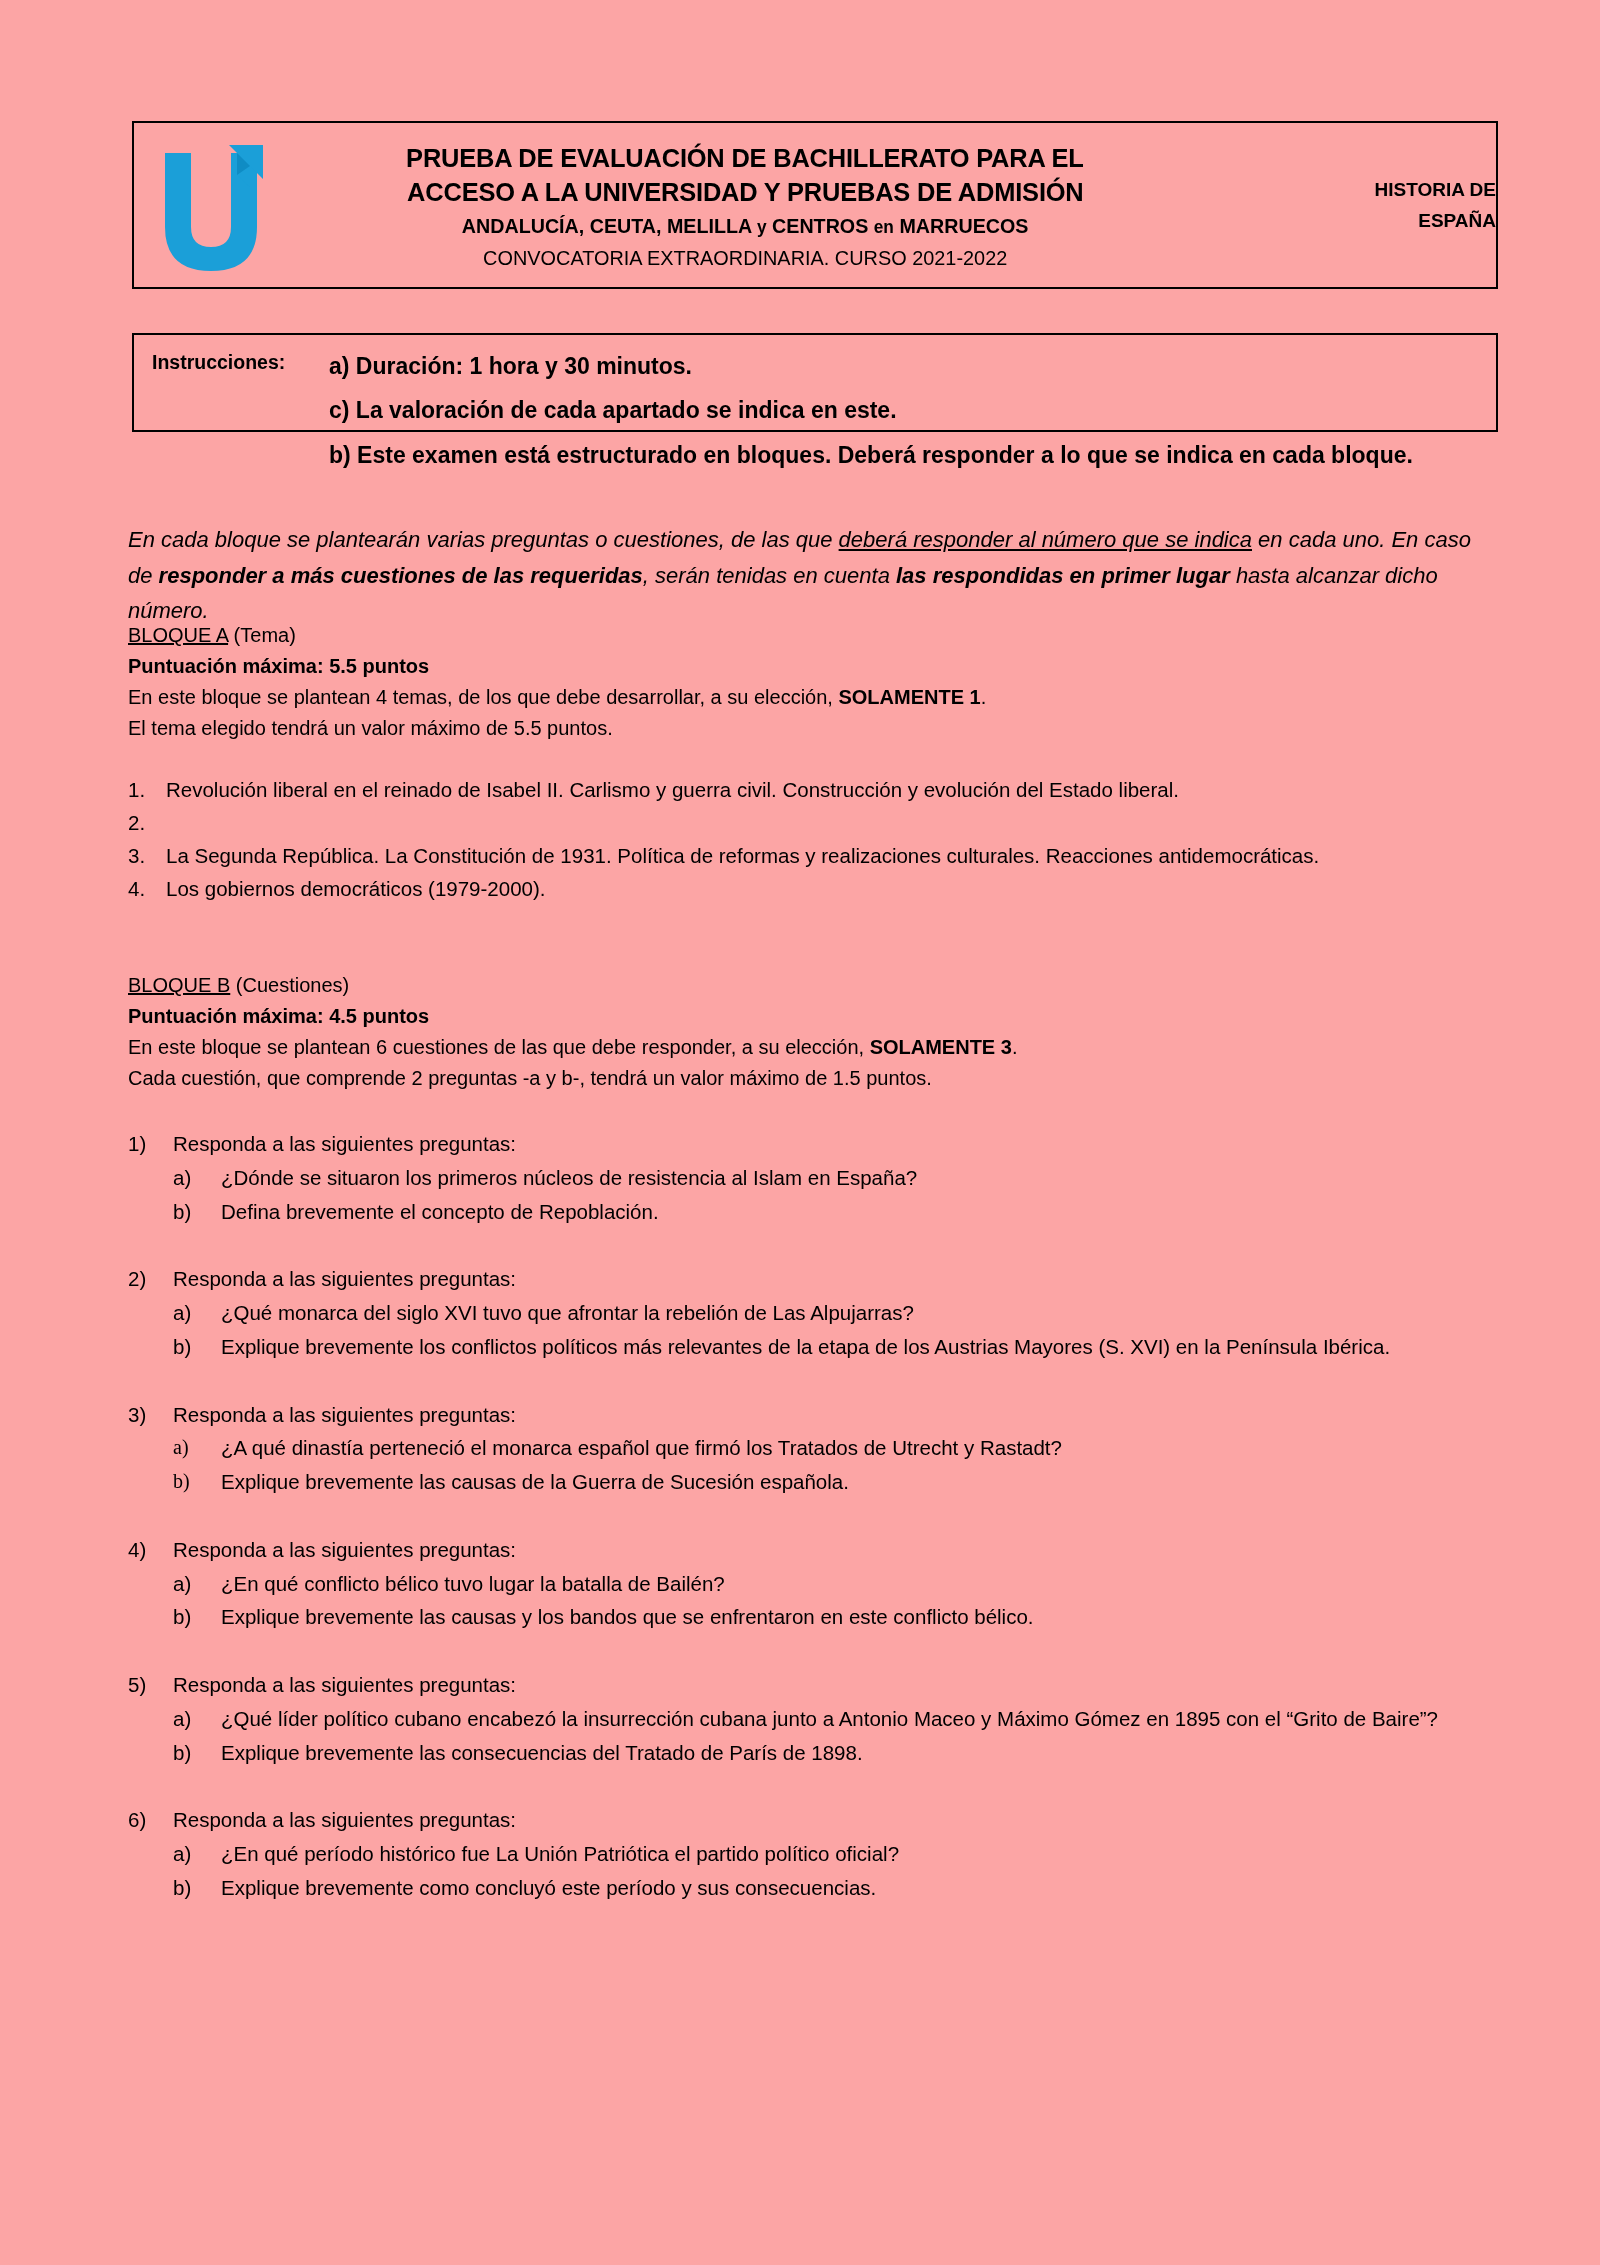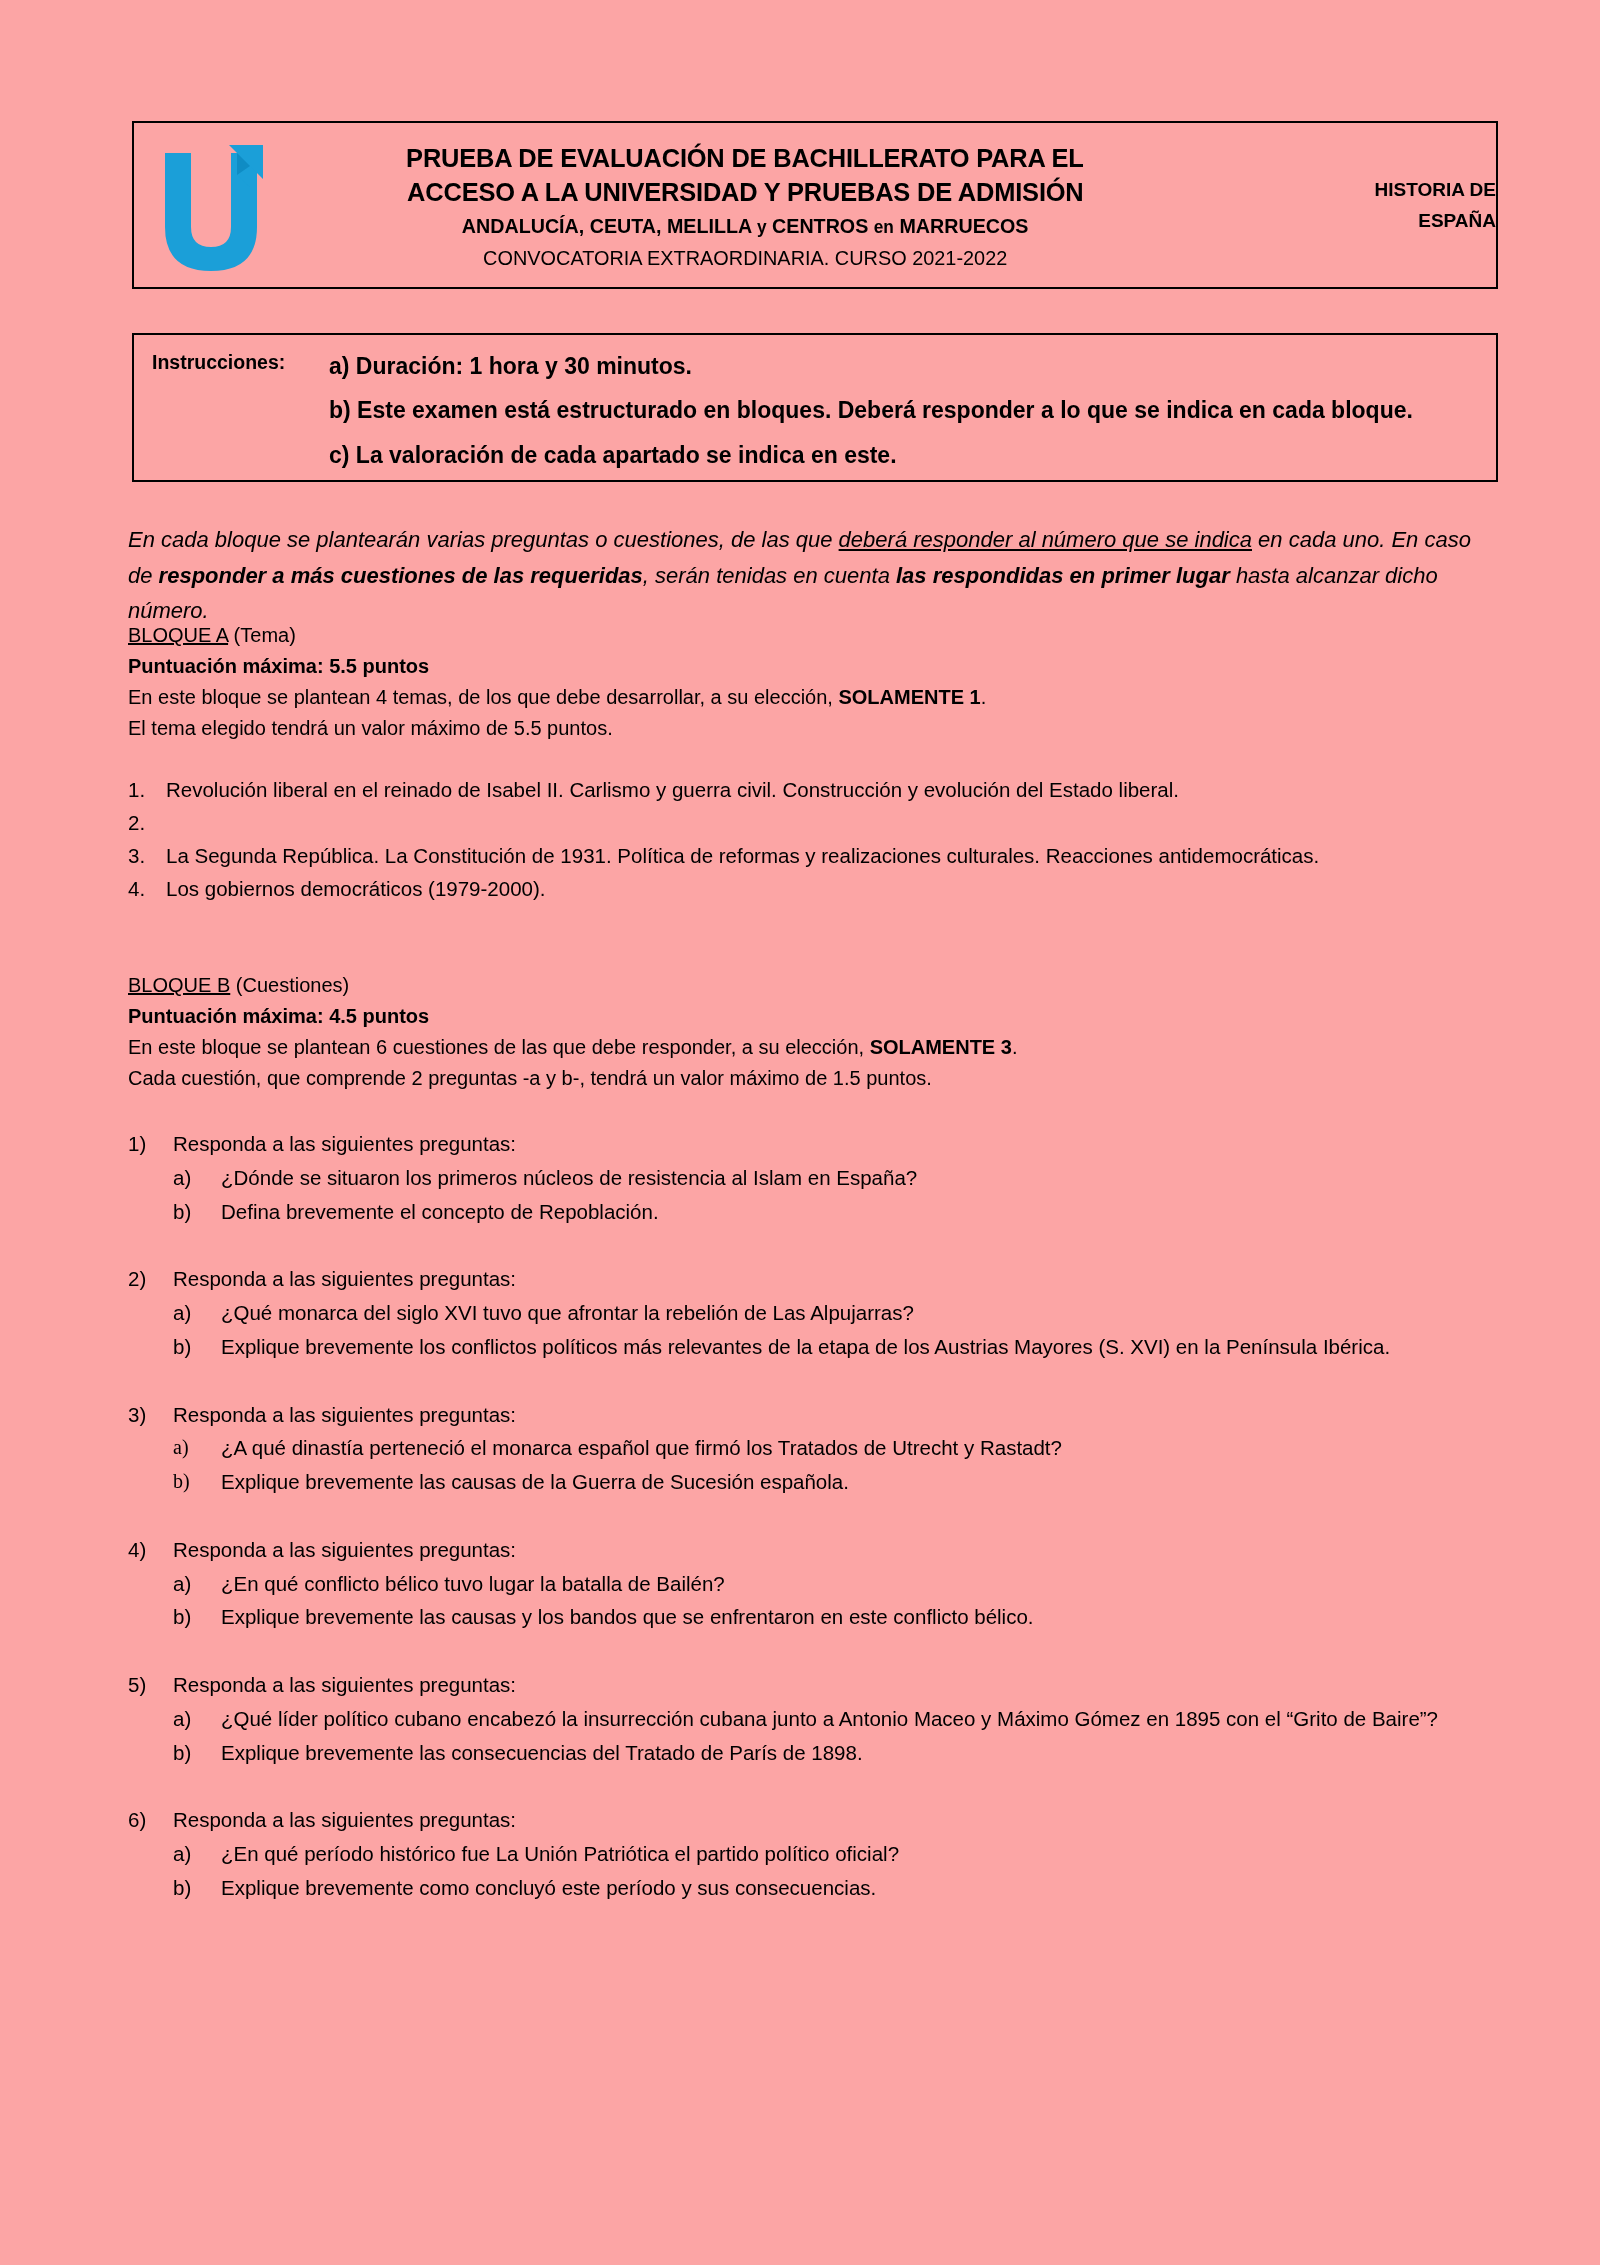--- a/index.html
+++ b/index.html
@@ -100,21 +100,21 @@
     font-weight: bold;
     line-height: 1.65;
   }
 
   
   .instructions-box {
     position: absolute;
     left: 132px;
     top: 333px;
     width: 1366px;
-    height: 149px;
+    height: 99px;
     border: 2px solid #000;
     box-sizing: border-box;
     display: flex;
     flex-direction: row;
     padding: 13px 0 0 0;
   }
   .instr-label {
     flex: 0 0 195px;
     font-size: 19.5px;
     font-weight: bold;
@@ -245,22 +245,22 @@
     <div class="subject-cell">
       <div>HISTORIA DE</div>
       <div>ESPAÑA</div>
     </div>
   </div>
 
   <div class="instructions-box">
     <div class="instr-label">Instrucciones:</div>
     <div class="instr-list">
       <div class="instr-item">a) Duración: 1 hora y 30 minutos.</div>
+      <div class="instr-item">c) La valoración de cada apartado se indica en este.</div>
       <div class="instr-item">b) Este examen está estructurado en bloques. Deberá responder a lo que se indica en cada bloque.</div>
-      <div class="instr-item">c) La valoración de cada apartado se indica en este.</div>
     </div>
   </div>
 
   <div class="note"><span>En cada bloque se plantearán varias preguntas o cuestiones, de las que </span><span class="u">deberá responder al número que se indica</span><span> en cada uno. En caso de </span><span class="b">responder a más cuestiones de las requeridas</span><span>, serán tenidas en cuenta </span><span class="b">las respondidas en primer lugar</span><span> hasta alcanzar dicho número.</span></div>
 
   <div class="block" id="block-a">
     <div class="block-heading"><span class="bk-name">BLOQUE A</span><span> (Tema)</span></div>
     <div class="block-score">Puntuación máxima: 5.5 puntos</div>
     <div class="block-desc"><span>En este bloque se plantean 4 temas, de los que debe desarrollar, a su elección, </span><span class="b">SOLAMENTE 1</span><span>.</span></div>
     <div class="block-desc">El tema elegido tendrá un valor máximo de 5.5 puntos.</div>

